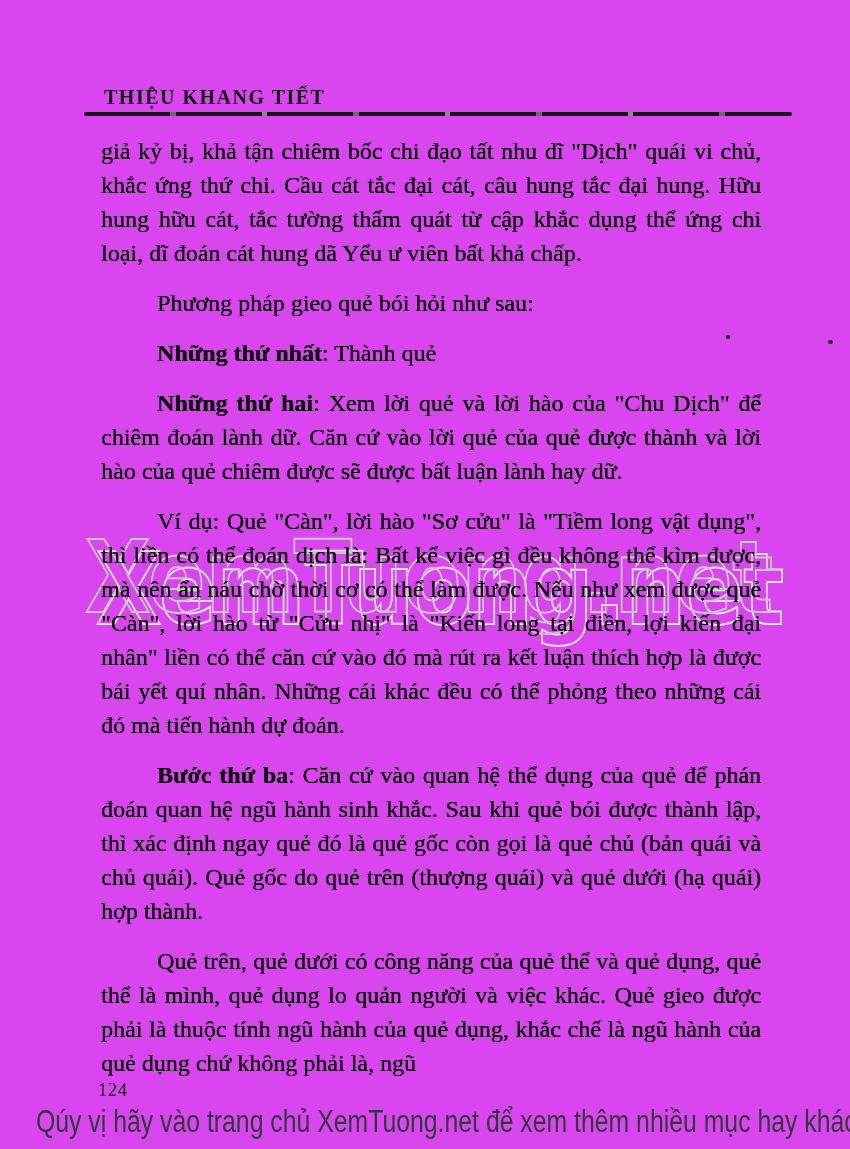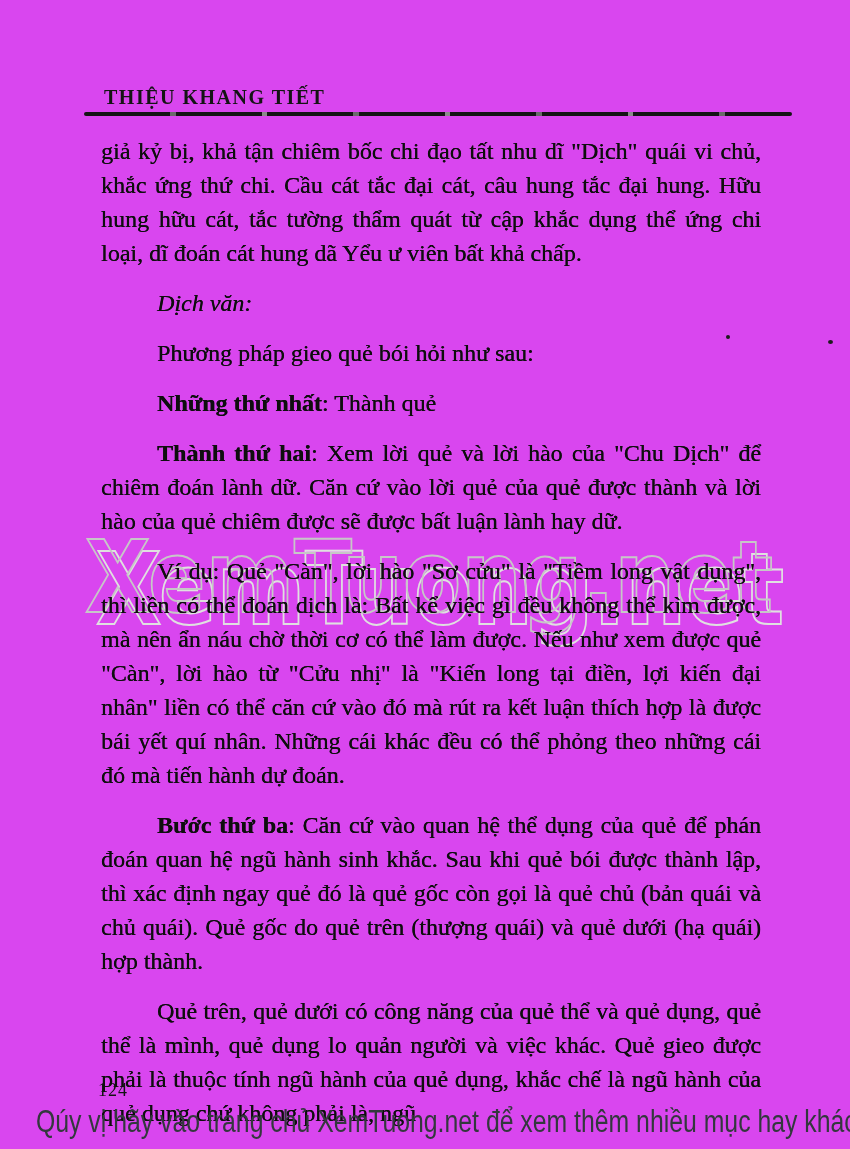--- a/index.html
+++ b/index.html
@@ -55,24 +55,23 @@
   <div class="running-head">THIỆU KHANG TIẾT</div>
   <div class="head-rule"></div>
 
   <svg class="wm-svg" width="850" height="180" viewBox="0 0 850 180">
     <text x="96" y="126" font-family="DejaVu Sans, sans-serif" font-weight="bold" font-size="100" fill="none" stroke="#e0e0e0" stroke-width="2" textLength="688" lengthAdjust="spacingAndGlyphs">XemTuong.net</text>
     <text x="85" y="114" font-family="DejaVu Sans, sans-serif" font-weight="bold" font-size="100" fill="none" stroke="#c7c7c7" stroke-width="2" textLength="688" lengthAdjust="spacingAndGlyphs">XemTuong.net</text>
   </svg>
 
   <div class="content">
     <p>giả kỷ bị, khả tận chiêm bốc chi đạo tất nhu dĩ "Dịch" quái vi chủ, khắc ứng thứ chi. Cầu cát tắc đại cát, câu hung tắc đại hung. Hữu hung hữu cát, tắc tường thẩm quát từ cập khắc dụng thể ứng chi loại, dĩ đoán cát hung dã Yểu ư viên bất khả chấp.</p>
-    <p class="indent ital">Dịch văn:</p>
     <p class="indent">Phương pháp gieo quẻ bói hỏi như sau:</p>
     <p class="indent"><span class="b">Những thứ nhất</span><span>: Thành quẻ</span></p>
-    <p class="indent"><span class="b">Thành thứ hai</span><span>: Xem lời quẻ và lời hào của "Chu Dịch" để chiêm đoán lành dữ. Căn cứ vào lời quẻ của quẻ được thành và lời hào của quẻ chiêm được sẽ được bất luận lành hay dữ.</span></p>
+    <p class="indent"><span class="b">Những thứ hai</span><span>: Xem lời quẻ và lời hào của "Chu Dịch" để chiêm đoán lành dữ. Căn cứ vào lời quẻ của quẻ được thành và lời hào của quẻ chiêm được sẽ được bất luận lành hay dữ.</span></p>
     <p class="indent">Ví dụ: Quẻ "Càn", lời hào "Sơ cửu" là "Tiềm long vật dụng", thì liền có thể đoán dịch là: Bất kể việc gì đều không thể kìm được, mà nên ẩn náu chờ thời cơ có thể làm được. Nếu như xem được quẻ "Càn", lời hào từ "Cửu nhị" là "Kiến long tại điền, lợi kiến đại nhân" liền có thể căn cứ vào đó mà rút ra kết luận thích hợp là được bái yết quí nhân. Những cái khác đều có thể phỏng theo những cái đó mà tiến hành dự đoán.</p>
     <p class="indent"><span class="b">Bước thứ ba</span><span>: Căn cứ vào quan hệ thể dụng của quẻ để phán đoán quan hệ ngũ hành sinh khắc. Sau khi quẻ bói được thành lập, thì xác định ngay quẻ đó là quẻ gốc còn gọi là quẻ chủ (bản quái và chủ quái). Quẻ gốc do quẻ trên (thượng quái) và quẻ dưới (hạ quái) hợp thành.</span></p>
     <p class="indent">Quẻ trên, quẻ dưới có công năng của quẻ thể và quẻ dụng, quẻ thể là mình, quẻ dụng lo quản người và việc khác. Quẻ gieo được phải là thuộc tính ngũ hành của quẻ dụng, khắc chế là ngũ hành của quẻ dụng chứ không phải là, ngũ</p>
   </div>
 
   <div class="speck speck1"></div>
   <div class="speck speck2"></div>
 
   <div class="pagenum">124</div>
 

